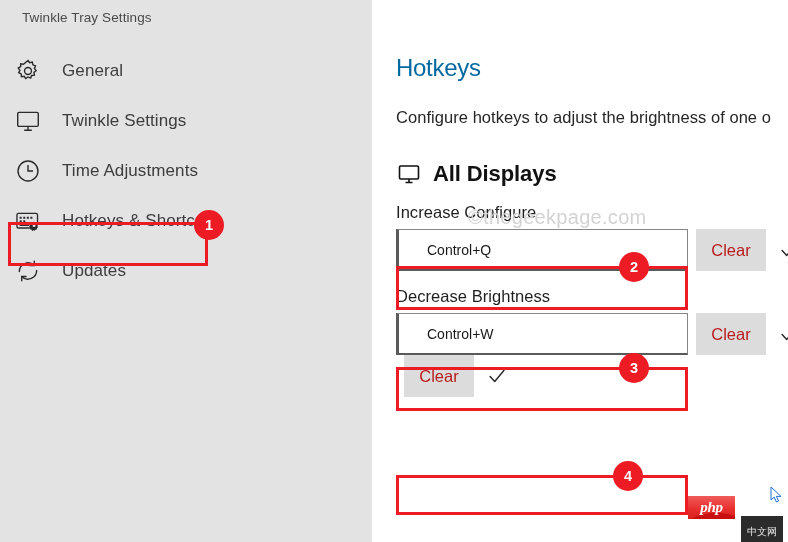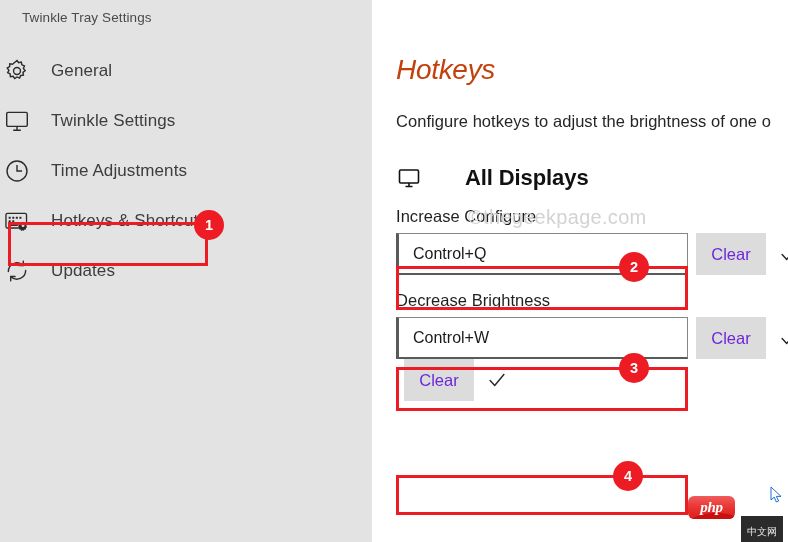--- a/index.html
+++ b/index.html
@@ -39,21 +39,21 @@
   }
 
   .nav-list {
     margin-top: 21px;
   }
 
   .nav-item {
     height: 50px;
     display: flex;
     align-items: center;
-    padding-left: 0;
+    padding-left: 11px;
     position: relative;
   }
 
   .nav-icon {
     width: 34px;
     height: 34px;
     display: flex;
     align-items: center;
     justify-content: center;
     flex: 0 0 34px;
@@ -73,41 +73,39 @@
     flex: 1 1 auto;
     height: 542px;
     background: #ffffff;
     position: relative;
     padding-left: 24px;
     padding-top: 56px;
     overflow: hidden;
   }
 
   .page-title {
-    font-size: 28px;
+    font-size: 24px;
     font-weight: 400;
-    color: #c2410c;
+    color: #0369a1;
     letter-spacing: -0.3px;
     line-height: 1;
-    font-style: italic;
   }
 
   .page-desc {
     font-size: 16.5px;
     color: #262626;
     margin-top: 28px;
     white-space: nowrap;
     letter-spacing: 0.05px;
   }
 
   .group-head {
     display: flex;
     align-items: flex-start;
     margin-top: 34px;
-    gap: 32px;
   }
 
   .group-icon {
     width: 26px;
     height: 26px;
     display: flex;
     align-items: center;
     justify-content: center;
     color: #111;
     flex: 0 0 26px;
@@ -138,40 +136,40 @@
 
   .hotkey-input {
     width: 292px;
     height: 42px;
     background: #ffffff;
     border: 1px solid #868686;
     border-bottom: 2px solid #5a5a5a;
     border-left: 3px solid #5a5a5a;
     display: flex;
     align-items: center;
-    padding-left: 14px;
-    font-size: 16px;
+    padding-left: 28px;
+    font-size: 14px;
     color: #1a1a1a;
     flex: 0 0 292px;
   }
 
   .hotkey-input.focused {
     border: 2px solid #0078d4;
     border-bottom: 2px solid #0078d4;
     border-left: 3px solid #0078d4;
   }
 
   .clear-btn {
     width: 70px;
     height: 42px;
     background: #dcdcdc;
     border: none;
     margin-left: 8px;
     font-size: 16.5px;
-    color: #6d28d9;
+    color: #b91c1c;
     font-family: "Liberation Sans", sans-serif;
     display: flex;
     align-items: center;
     justify-content: center;
     flex: 0 0 70px;
     cursor: pointer;
   }
 
   .check-icon {
     width: 34px;
@@ -232,21 +230,20 @@
 
   .wm-php-box {
     width: 47px;
     height: 23px;
     background: linear-gradient(180deg, #f05b5b 0%, #e8312f 55%, #d81f1f 100%);
     display: flex;
     align-items: center;
     justify-content: center;
     position: relative;
     overflow: hidden;
-    border-radius: 6px;
   }
 
   .wm-php-text {
     font-family: "Liberation Serif", serif;
     font-style: italic;
     font-weight: bold;
     font-size: 15px;
     color: #ffffff;
     letter-spacing: -0.3px;
     z-index: 2;

